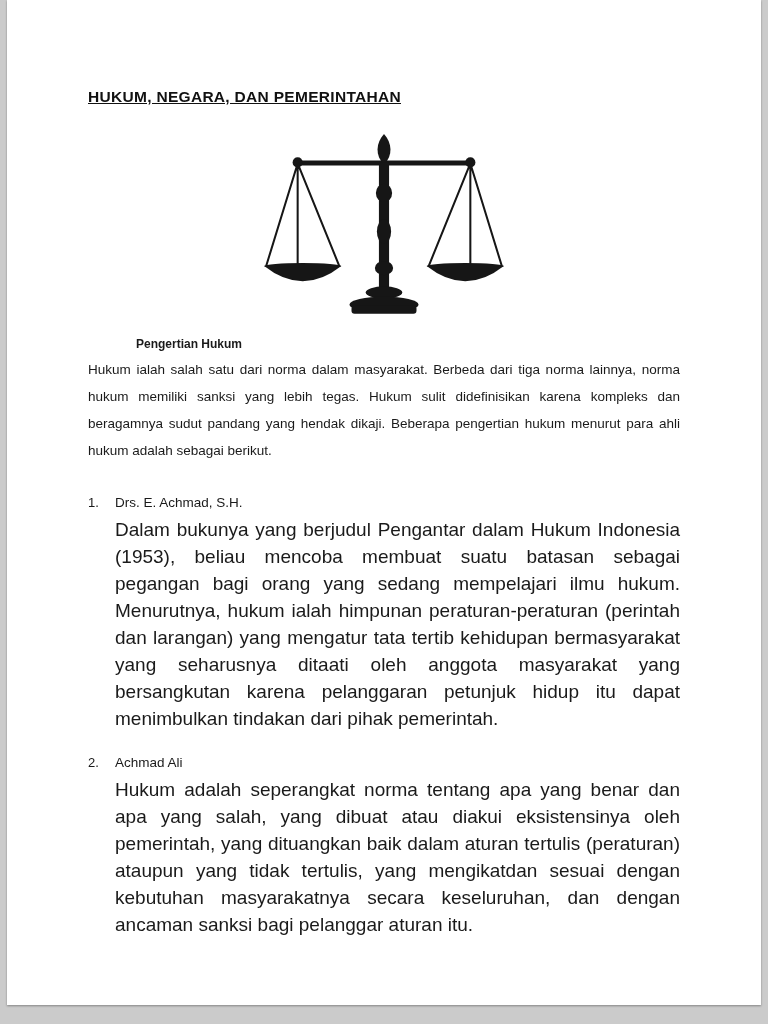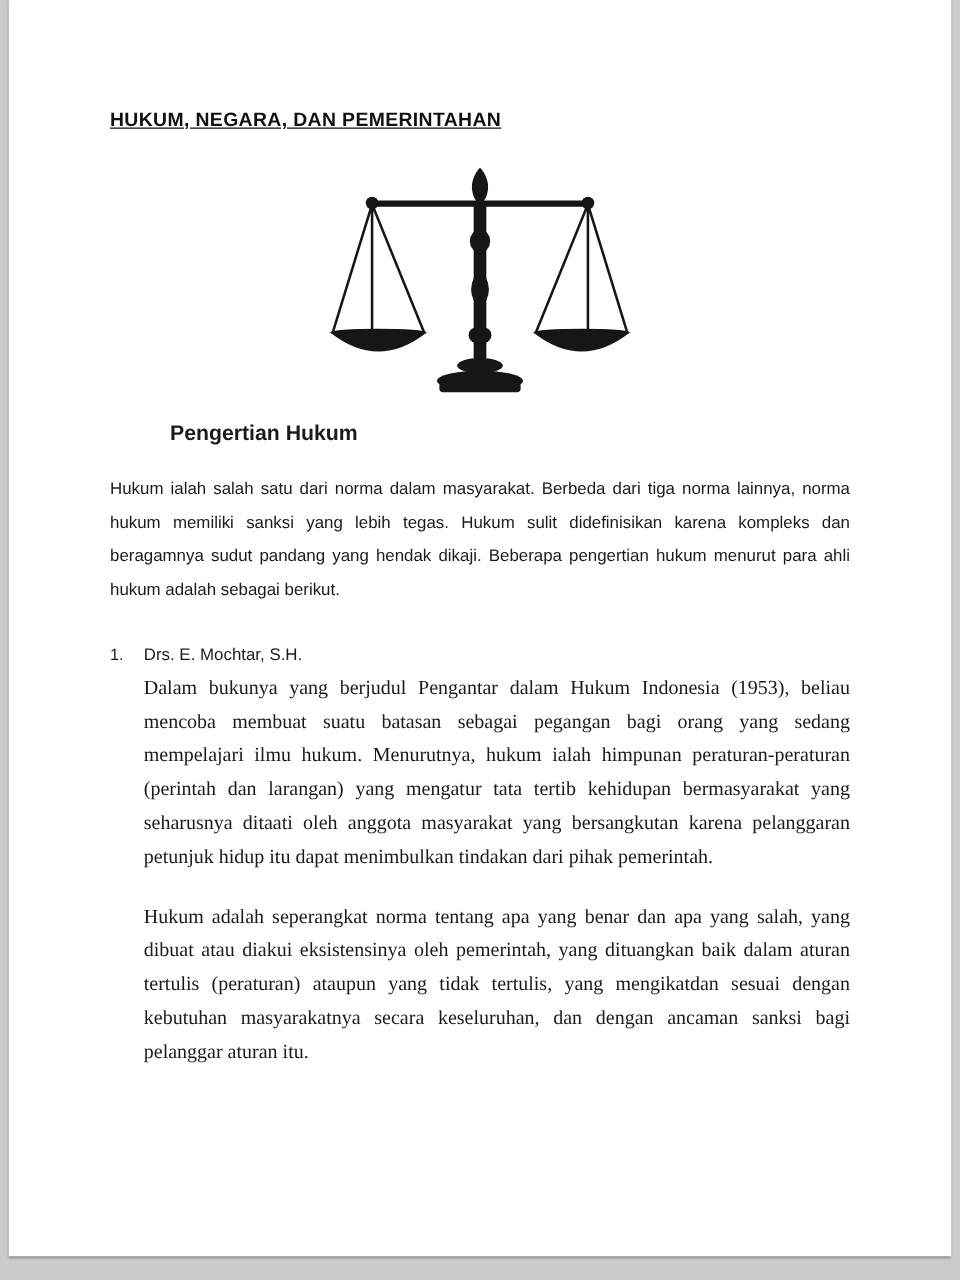--- a/index.html
+++ b/index.html
@@ -34,26 +34,26 @@
     text-decoration: underline;
     color: #111;
   }
   .figure {
     margin-top: 28px;
     text-align: center;
     height: 193px;
   }
   .section-heading {
     margin-top: 10px;
-    font-size: 17px;
+    font-size: 12px;
     font-weight: bold;
     padding-left: 48px;
   }
   .intro {
-    margin-top: 20px;
+    margin-top: 5px;
     font-size: 13.5px;
     line-height: 27px;
     text-align: justify;
   }
   .experts-list {
     margin-top: 29px;
   }
   .item { margin-top: 21px; }
   .item:first-child { margin-top: 0; }
   .item-head {
@@ -61,24 +61,23 @@
     line-height: 20px;
   }
   .item-num {
     display: inline-block;
     width: 27px;
     font-size: 13px;
   }
   .item-body {
     margin-top: 3px;
     padding-left: 27px;
-    font-size: 16px;
+    font-size: 19px;
     line-height: 27px;
     text-align: justify;
-    font-family: Liberation Serif, serif;
   }
   .item-body:empty { display: none; }
 </style>
 </head>
 <body>
 
 <div class="viewer">
   <div class="page">
 
     <h1 class="doc-title">HUKUM, NEGARA, DAN PEMERINTAHAN</h1>
@@ -116,26 +115,29 @@
     </div>
 
     <h2 class="section-heading">Pengertian Hukum</h2>
 
     <p class="intro">Hukum ialah salah satu dari norma dalam masyarakat. Berbeda dari tiga norma lainnya, norma hukum memiliki sanksi yang lebih tegas. Hukum sulit didefinisikan karena kompleks dan beragamnya sudut pandang yang hendak dikaji. Beberapa pengertian hukum menurut para ahli hukum adalah sebagai berikut.</p>
 
     <div class="experts-list">
 
       <div class="item">
         <div class="item-head">
-          <span class="item-num">1.</span><span class="item-name">Drs. E. Mochtar, S.H.</span>
+          <span class="item-num">1.</span><span class="item-name">Drs. E. Achmad, S.H.</span>
         </div>
         <p class="item-body">Dalam bukunya yang berjudul Pengantar dalam Hukum Indonesia (1953), beliau mencoba membuat suatu batasan sebagai pegangan bagi orang yang sedang mempelajari ilmu hukum. Menurutnya, hukum ialah himpunan peraturan-peraturan (perintah dan larangan) yang mengatur tata tertib kehidupan bermasyarakat yang seharusnya ditaati oleh anggota masyarakat yang bersangkutan karena pelanggaran petunjuk hidup itu dapat menimbulkan tindakan dari pihak pemerintah.</p>
       </div>
 
       <div class="item">
+        <div class="item-head">
+          <span class="item-num">2.</span><span class="item-name">Achmad Ali</span>
+        </div>
         <p class="item-body">Hukum adalah seperangkat norma tentang apa yang benar dan apa yang salah, yang dibuat atau diakui eksistensinya oleh pemerintah, yang dituangkan baik dalam aturan tertulis (peraturan) ataupun yang tidak tertulis, yang mengikatdan sesuai dengan kebutuhan masyarakatnya secara keseluruhan, dan dengan ancaman sanksi bagi pelanggar aturan itu.</p>
       </div>
 
       <div class="item">
       </div>
 
 
     </div>
   </div>
 </div>

